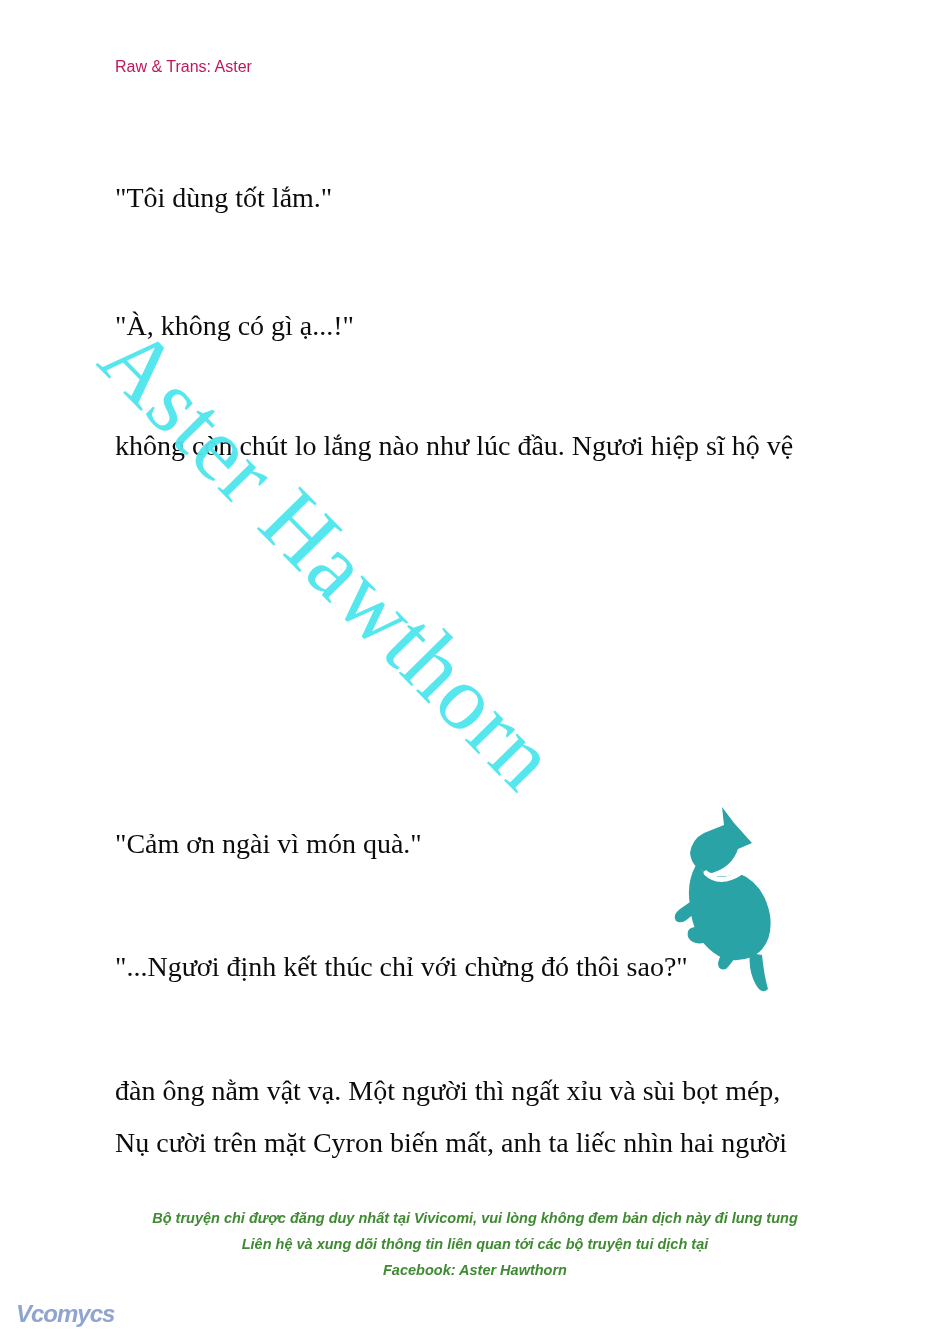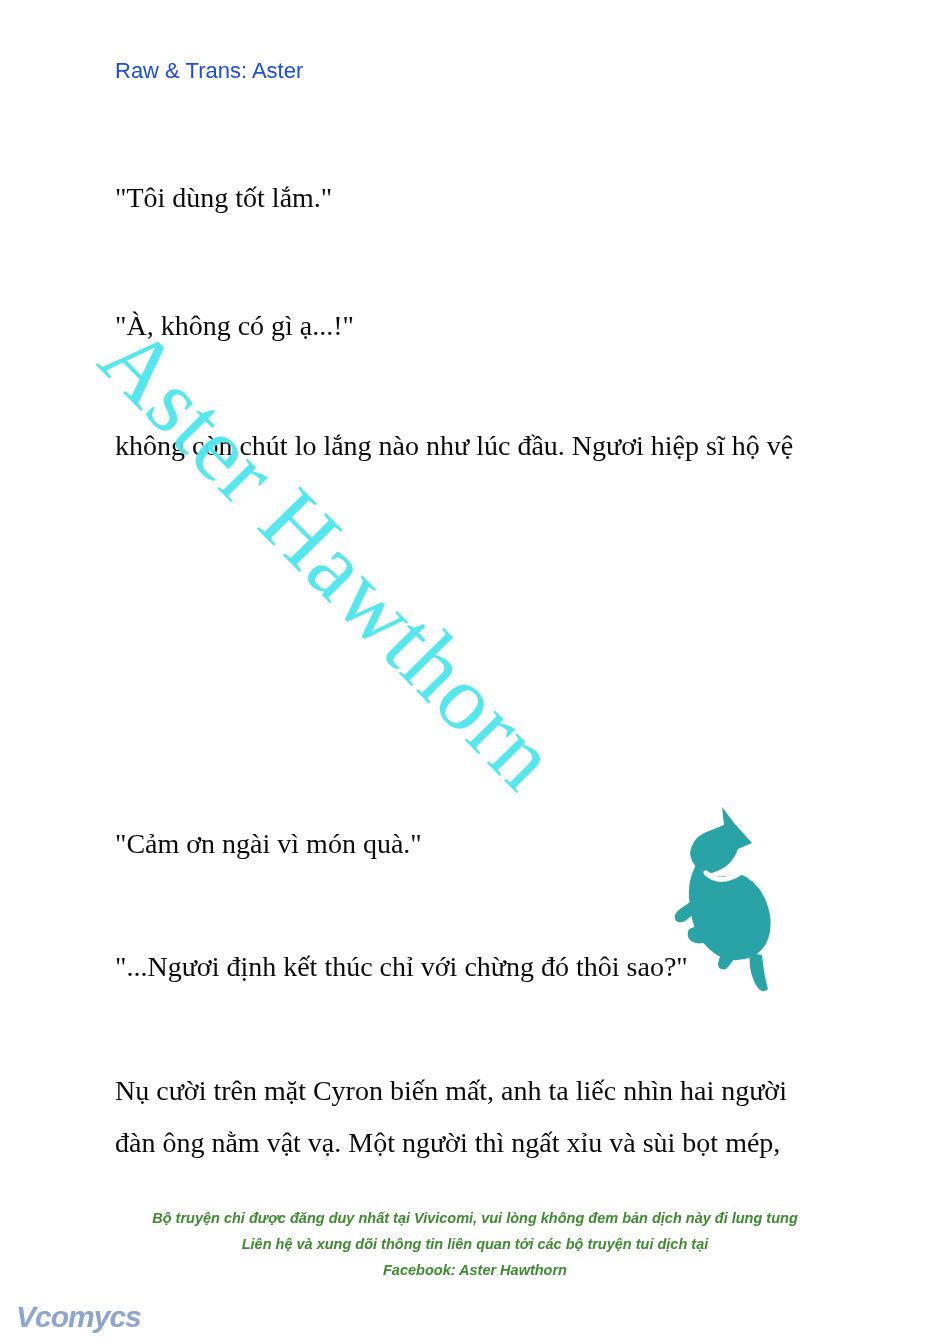--- a/index.html
+++ b/index.html
@@ -1,19 +1,19 @@
 <!DOCTYPE html>
 <html><head>
 <meta charset="utf-8">
 <style>
   html, body { margin: 0; padding: 0; background: #ffffff; }
   body { width: 950px; height: 1343px; position: relative; overflow: hidden; }
   .header {
     position: absolute; left: 115px; top: 58px;
-    font-family: "Liberation Sans", sans-serif; font-size: 22px; color: #1d4ed8;
+    font-family: "Liberation Sans", sans-serif; font-size: 16px; color: #be185d;
   }
   .para {
     position: absolute; left: 115px; width: 740px;
     font-family: "Liberation Serif", serif; font-size: 28px; color: #0c0c0c;
     line-height: 52px; white-space: nowrap; z-index: 1;
   }
   .watermark {
     position: absolute; left: 150px; top: 340px;
     transform-origin: 0 0; transform: rotate(45.5deg);
     font-family: "Liberation Serif", serif; font-size: 92px; color: #4ee6ee;
@@ -22,21 +22,21 @@
   }
   .cat { position: absolute; left: 652px; top: 805px; width: 135px; height: 190px; z-index: 3; }
   .footer {
     position: absolute; left: 0; width: 950px; text-align: center;
     font-family: "Liberation Sans", sans-serif; font-style: italic; font-weight: bold;
     font-size: 14.5px; color: #3f8a32; line-height: 26px;
   }
   .logo {
     position: absolute; left: 16px; top: 1300px;
     font-family: "Liberation Sans", sans-serif; font-style: italic; font-weight: bold;
-    font-size: 30px; color: #8fa4cf; letter-spacing: -1px;
+    font-size: 24px; color: #8fa4cf; letter-spacing: -1px;
   }
 </style>
 </head>
 <body>
 
 <div class="header">Raw &amp; Trans: Aster</div>
 
 <div class="para" style="top:172px">
   <div>"Tôi dùng tốt lắm."</div>
 </div>
@@ -48,22 +48,22 @@
 </div>
 <div class="para" style="top:642px">
 </div>
 <div class="para" style="top:818px">
   <div>"Cảm ơn ngài vì món quà."</div>
 </div>
 <div class="para" style="top:941px">
   <div>"...Ngươi định kết thúc chỉ với chừng đó thôi sao?"</div>
 </div>
 <div class="para" style="top:1065px">
+  <div>đàn ông nằm vật vạ. Một người thì ngất xỉu và sùi bọt mép,</div>
   <div>Nụ cười trên mặt Cyron biến mất, anh ta liếc nhìn hai người</div>
-  <div>đàn ông nằm vật vạ. Một người thì ngất xỉu và sùi bọt mép,</div>
 </div>
 
 <div class="watermark">Aster Hawthorn</div>
 
 <svg class="cat" viewBox="0 0 135 190">
   <g fill="#2aa3a6">
 
     <path d="M52 28 L72 20 L70 2 L82 18 L100 38 L86 44 Q80 62 60 68 Q40 66 38 48 Q40 34 52 28 Z"></path>
 
     <path d="M44 60 Q60 78 86 68 Q112 78 118 110 Q122 140 100 152 Q78 160 62 148 Q40 132 38 100 Q34 78 44 60 Z"></path>

